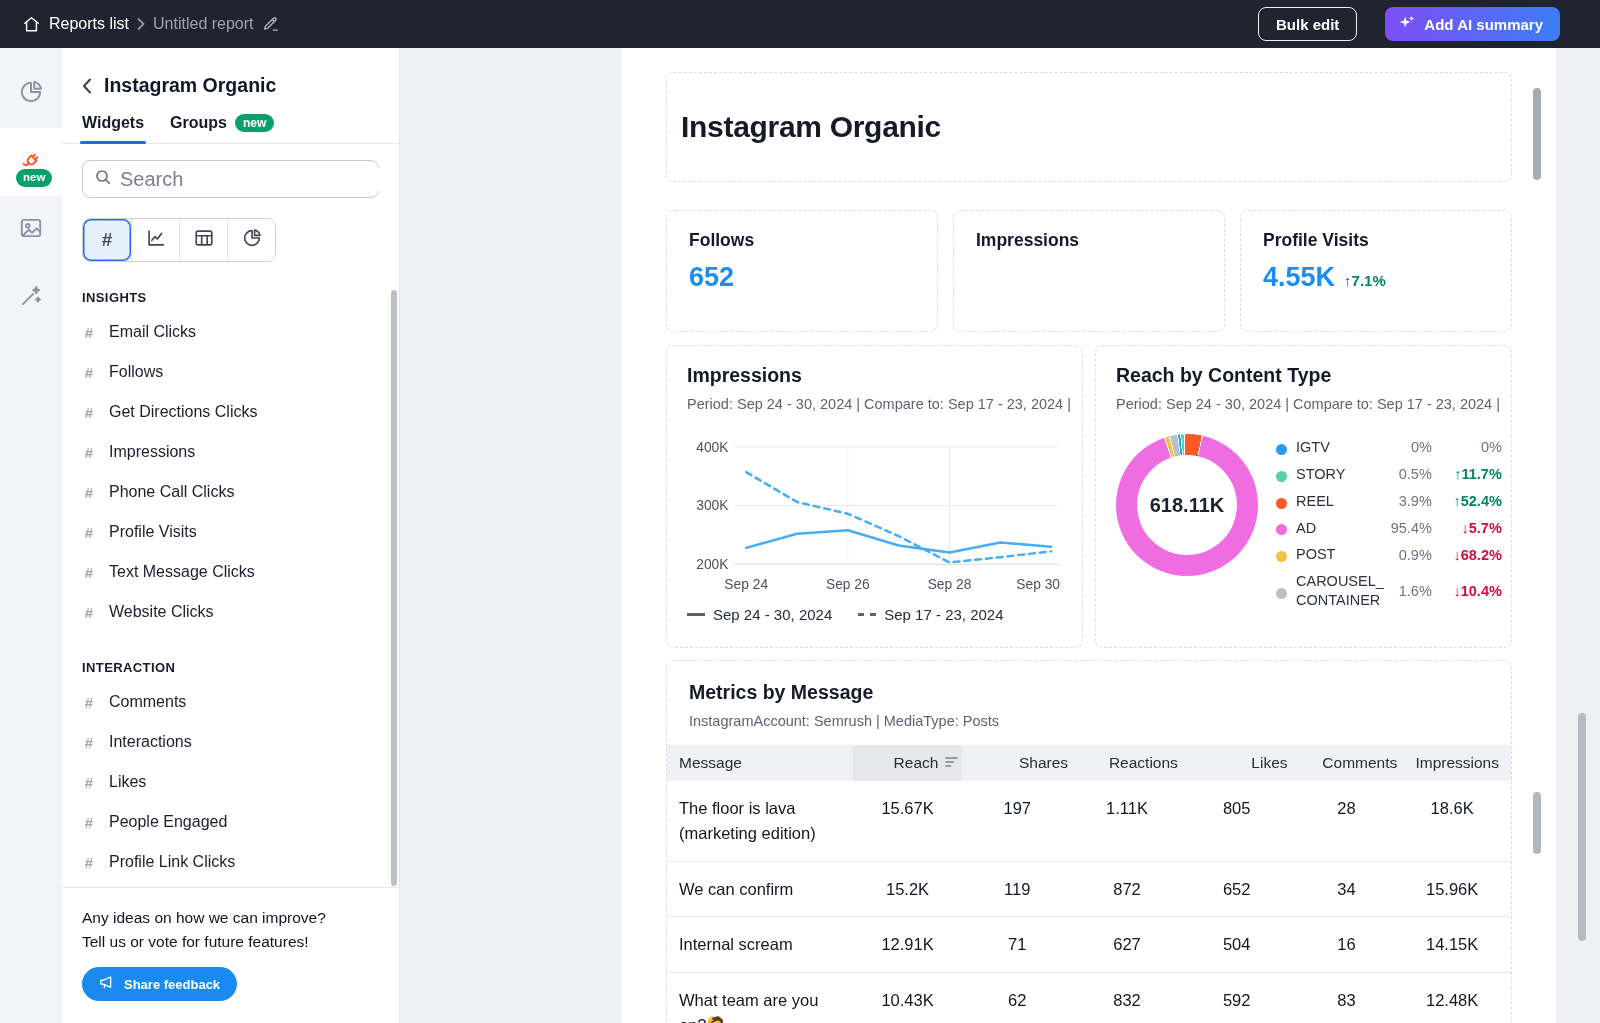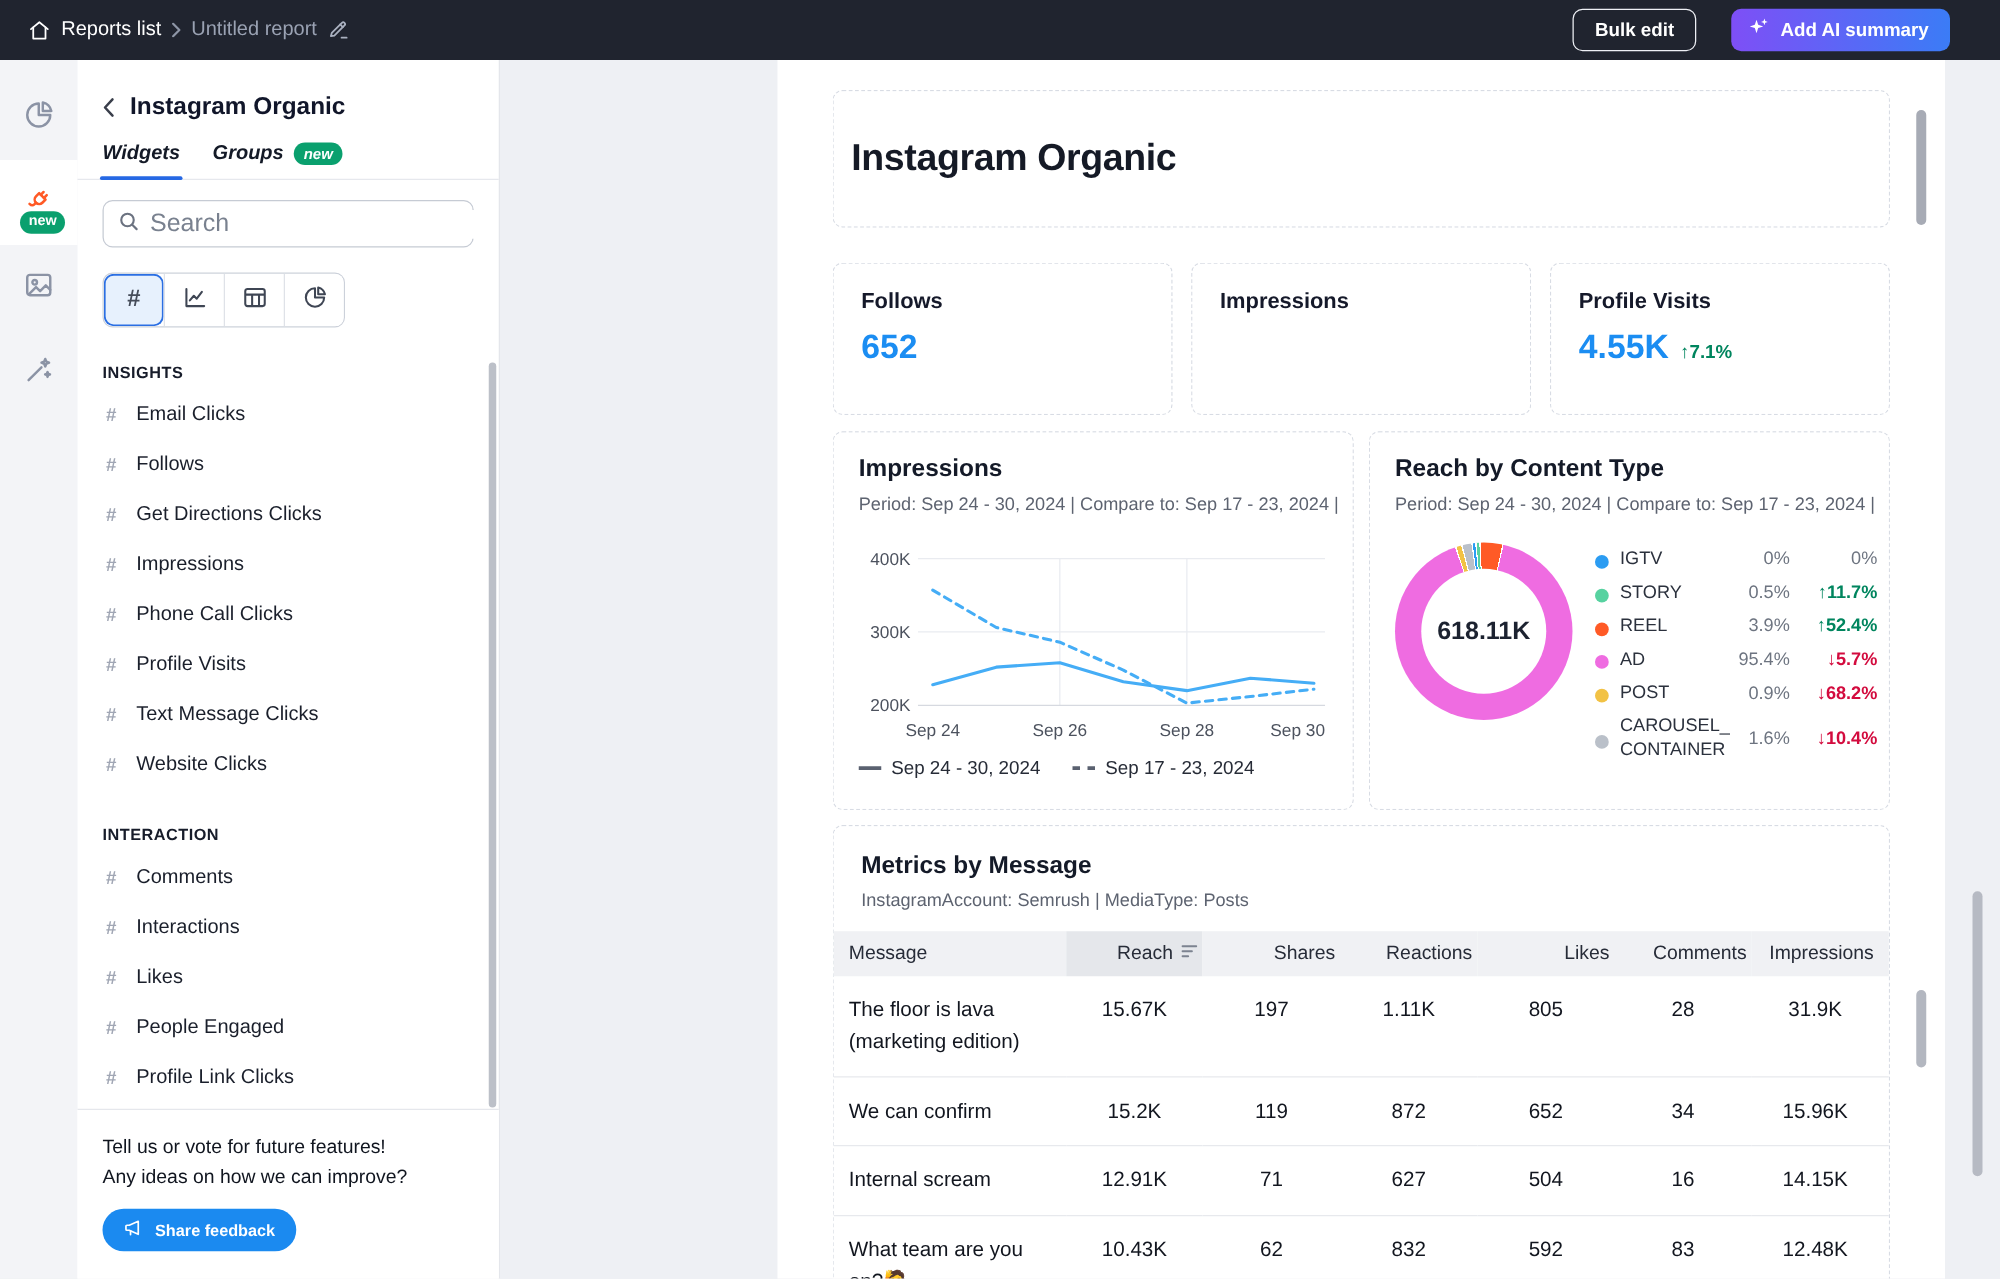--- a/index.html
+++ b/index.html
@@ -33,21 +33,21 @@
     font-size:11.5px; font-weight:700; padding:2px 7px; border-radius:9px; line-height:1.2; }
 
   
   .panel { width:338px; background:#fff; border-right:1px solid #e4e6eb; position:relative;
     flex:none; }
   .panel-head { padding:26px 20px 0; display:flex; align-items:center; gap:12px; }
   .panel-title { font-size:19.5px; font-weight:800; color:#11162a; }
   .tabs { margin-top:17px; padding:0 20px; border-bottom:1px solid #e6e8ed;
     display:flex; gap:26px; }
   .tab { padding-bottom:11px; font-size:16px; font-weight:700; color:#141a27;
-    position:relative; cursor:pointer; display:flex; align-items:flex-start; gap:8px;font-style:italic; }
+    position:relative; cursor:pointer; display:flex; align-items:flex-start; gap:8px; }
   .tab.active::after { content:""; position:absolute; left:-2px; right:-2px; bottom:-1px;
     height:3px; background:#2668e4; border-radius:2px; }
   .tab .pill { background:#0aa06e; color:#fff; font-size:12px; font-weight:700;
     padding:2px 8px; border-radius:10px; }
   .search { margin:16px 20px 0; height:38px; border:1px solid #c6cbd4; border-radius:8px;
     display:flex; align-items:center; gap:9px; padding:0 12px; }
   .search input { border:none; outline:none; flex:1; font-size:20px; color:#30394a; }
   .search input::placeholder { color:#79818f; }
   .seg { margin:20px 20px 0; display:inline-flex; border:1px solid #ccd1da;
     border-radius:8px; overflow:hidden; }
@@ -326,22 +326,22 @@
         </div>
         <div class="w-item">
           <span class="w-hash">#</span>
           <span class="w-label">Profile Link Clicks</span>
         </div>
       </div>
 
     <div class="panel-sb sb"></div>
 
     <div class="feedback">
+      <p>Any ideas on how we can improve?</p>
       <p>Tell us or vote for future features!</p>
-      <p>Any ideas on how we can improve?</p>
       <button class="btn-feedback">
         <span>
           <svg width="16" height="16" viewBox="0 0 20 20" fill="none" stroke="#ffffff" stroke-width="1.7" stroke-linecap="round" stroke-linejoin="round">
               <path d="M14.5 2.5L5.5 6.5H3.2a1 1 0 0 0-1 1v3a1 1 0 0 0 1 1h2.3l9 4z"></path>
               <path d="M6.8 12v3.8"></path>
             </svg>
         </span>
         <span>Share feedback</span>
       </button>
     </div>
@@ -491,21 +491,21 @@
                 </tr>
               </thead>
               <tbody>
                 <tr>
                   <td class="msg">The floor is lava (marketing edition)</td>
                   <td class="num">15.67K</td>
                   <td class="num">197</td>
                   <td class="num">1.11K</td>
                   <td class="num">805</td>
                   <td class="num">28</td>
-                  <td class="num">31.9K</td>
+                  <td class="num">18.6K</td>
                 </tr>
                 <tr>
                   <td class="msg">We can confirm</td>
                   <td class="num">15.2K</td>
                   <td class="num">119</td>
                   <td class="num">872</td>
                   <td class="num">652</td>
                   <td class="num">34</td>
                   <td class="num">15.96K</td>
                 </tr>

